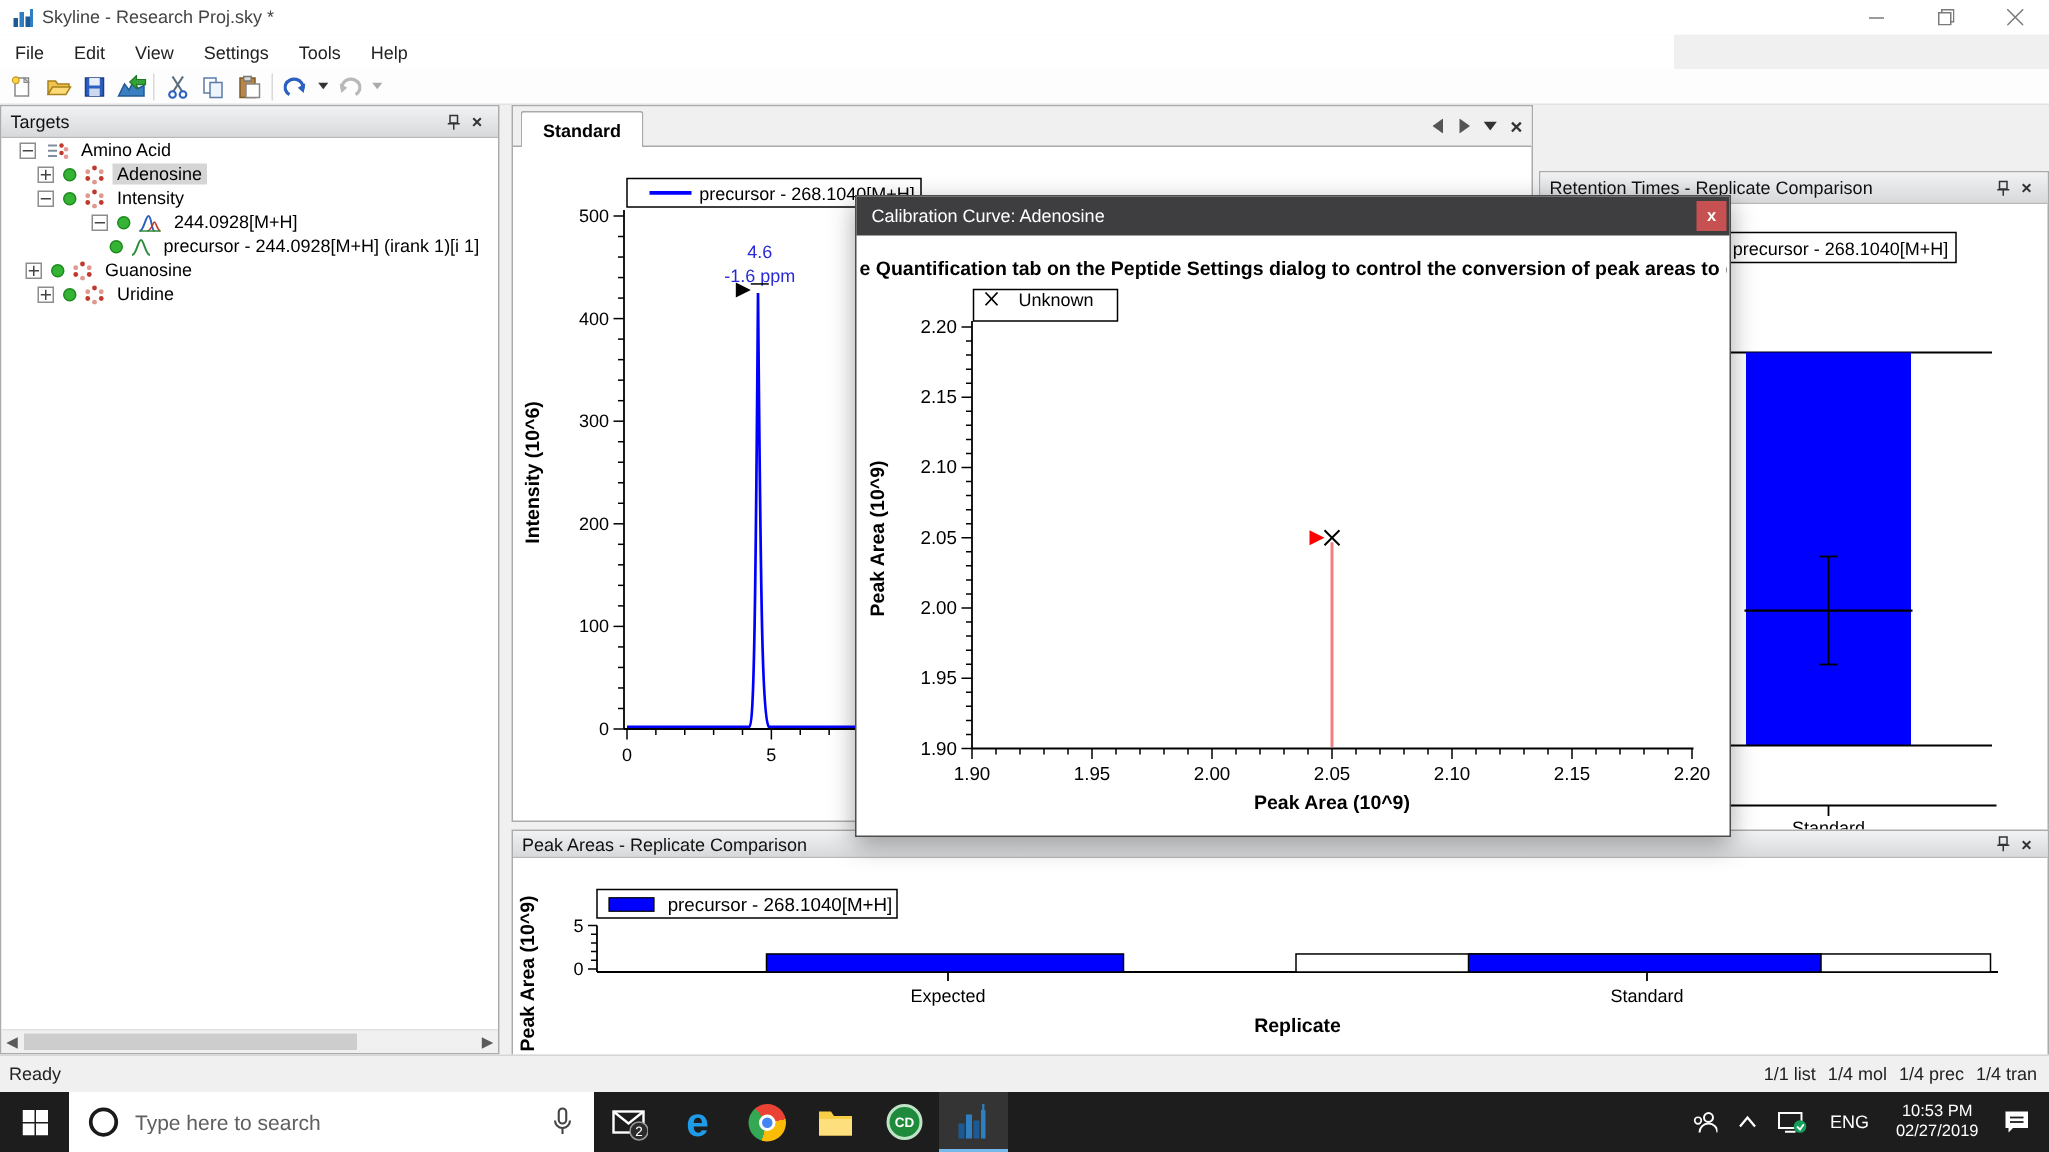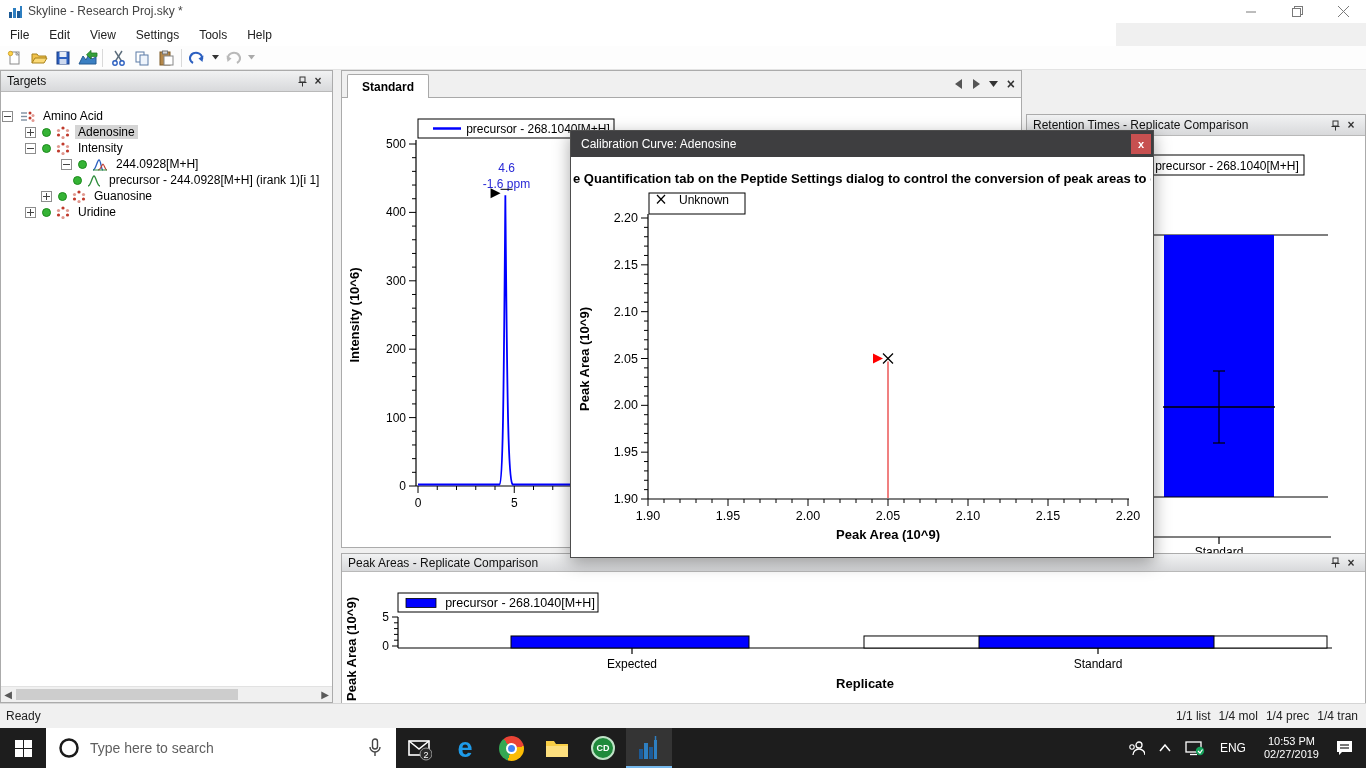--- a/index.html
+++ b/index.html
@@ -190,21 +190,21 @@
       <span class="hicon">
           <svg width="11" height="11">
             <rect x="3" y="1" width="5" height="5" fill="none" stroke="#333"></rect>
             <line x1="1.5" y1="6.5" x2="9.5" y2="6.5" stroke="#333"></line>
             <line x1="5.5" y1="6.5" x2="5.5" y2="10.5" stroke="#333"></line>
           </svg>
         </span>
       <span class="hicon" style="font-weight:bold;">×</span>
     </div>
     <div id="targets-body">
-        <div class="trow" style="padding-left: 1px; margin-top: 16px;">
+        <div class="trow" style="padding-left: 12px;">
           <span class="texp">
             <svg width="7" height="7">
               <line x1="0" y1="3.5" x2="7" y2="3.5" stroke="#444" stroke-width="1"></line>
             </svg>
           </span>
           <span class="ticon">
             <svg width="16" height="13">
               <line x1="2" y1="3" x2="8" y2="3" stroke="#7f8fa0" stroke-width="1.4"></line>
               <line x1="2" y1="6.5" x2="8" y2="6.5" stroke="#7f8fa0" stroke-width="1.4"></line>
               <line x1="2" y1="10" x2="8" y2="10" stroke="#7f8fa0" stroke-width="1.4"></line>
@@ -274,21 +274,21 @@
         <div class="trow" style="padding-left: 56px;">
           <span style="width: 16px; flex: 0 0 auto;"></span>
           <span class="tdot"></span>
           <span class="ticon">
             <svg width="14" height="13">
               <path d="M1,12 C4,12 5,2 7,2 C9,2 10,12 13,12" fill="none" stroke="#2d8c3a" stroke-width="1.3"></path>
             </svg>
           </span>
           <span class="tlabel">precursor - 244.0928[M+H] (irank 1)[i 1]</span>
         </div>
-        <div class="trow" style="padding-left: 40px;">
+        <div class="trow" style="padding-left: 16px;">
           <span class="texp">
             <svg width="7" height="7">
               <line x1="0" y1="3.5" x2="7" y2="3.5" stroke="#444" stroke-width="1"></line>
               <line x1="3.5" y1="0" x2="3.5" y2="7" stroke="#444" stroke-width="1"></line>
             </svg>
           </span>
           <span class="tdot"></span>
           <span class="ticon">
             <svg width="14" height="13">
               <circle cx="7" cy="2" r="1.6" fill="#c0392b"></circle>

